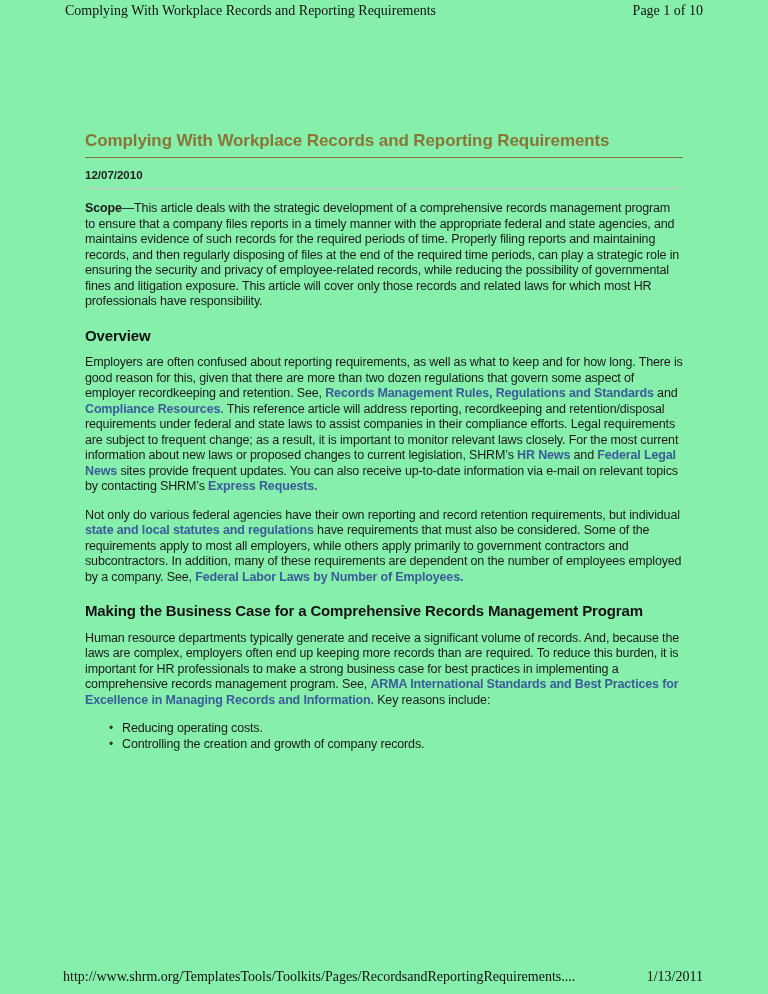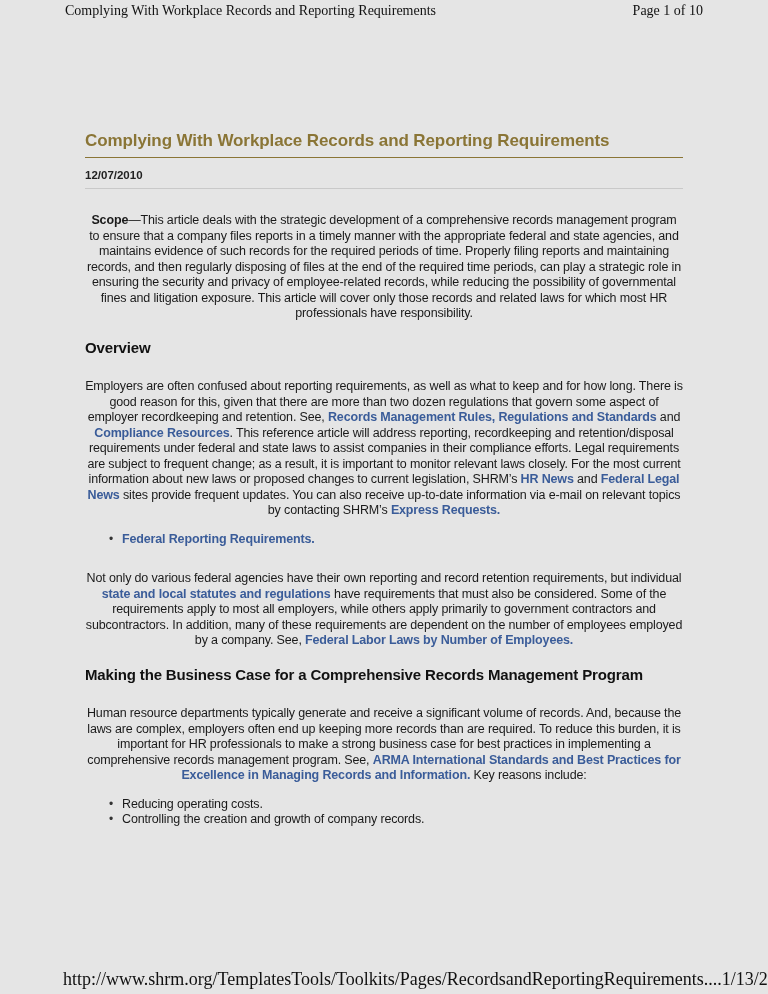--- a/index.html
+++ b/index.html
@@ -6,55 +6,55 @@
     --gold:#8a7536;
     --blue:#3a5c99;
     --ink:#1a1a1a;
     --rule:#c9c9c9;
   }
   *{box-sizing:border-box;}
   html,body{margin:0;padding:0;background:#ffffff;}
   .page{
     position:relative;
     width:768px;height:994px;
-    background:#e5e5e5;
+    background:#86efac;
     overflow:hidden;
     font-family:"Liberation Sans",sans-serif;
     color:var(--ink);
   }
   
   .print-header{
     position:absolute;top:3px;left:65px;right:65px;
     display:flex;justify-content:space-between;align-items:baseline;
     font-family:"Liberation Serif","DejaVu Serif",serif;
     font-size:14px;color:#111;
   }
   .print-footer{
     position:absolute;top:969px;left:63px;right:65px;
     display:flex;justify-content:space-between;align-items:flex-start;
     font-family:"Liberation Serif","DejaVu Serif",serif;
-    font-size:18px;color:#111;
+    font-size:14px;color:#111;
   }
   
   .article{
     position:absolute;left:85px;top:130px;width:598px;
   }
   .article-title{
     font-size:17px;font-weight:bold;line-height:22px;
     color:var(--gold);
     letter-spacing:-0.1px;
   }
   .gold-rule{margin-top:5px;border-top:1px solid var(--gold);height:0;}
   .article-date{margin-top:11px;font-size:11.5px;font-weight:bold;color:#222;}
   .gray-rule{margin-top:7px;border-top:1px solid var(--rule);height:0;}
   #article-body{
     font-size:12.5px;line-height:15.5px;letter-spacing:-0.15px;
     color:var(--ink);
   }
-  #article-body .para{margin-top:24px;text-align:center;}
+  #article-body .para{margin-top:12px;}
   #article-body .h{margin-top:18px;font-weight:bold;font-size:15px;color:#111;}
   #article-body .b{font-weight:bold;}
   #article-body a.lnk{
     color:var(--blue);font-weight:bold;text-decoration:none;cursor:pointer;
   }
   #article-body ul.blist{
     margin:13px 0 0 0;padding:0 0 0 37px;list-style:none;
   }
   #article-body ul.blist li{
     position:relative;line-height:15.5px;
@@ -78,21 +78,20 @@
   <div class="article">
     <div class="article-title">Complying With Workplace Records and Reporting Requirements</div>
     <div class="gold-rule"></div>
     <div class="article-date">12/07/2010</div>
     <div class="gray-rule"></div>
     <div id="article-body">
         <div class="para"><span class="b">Scope</span><span>—This article deals with the strategic development of a comprehensive records management program to ensure that a company files reports in a timely manner with the appropriate federal and state agencies, and maintains evidence of such records for the required periods of time. Properly filing reports and maintaining records, and then regularly disposing of files at the end of the required time periods, can play a strategic role in ensuring the security and privacy of employee-related records, while reducing the possibility of governmental fines and litigation exposure. This article will cover only those records and related laws for which most HR professionals have responsibility.</span></div>
         <div class="h">Overview</div>
         <div class="para"><span>Employers are often confused about reporting requirements, as well as what to keep and for how long. There is good reason for this, given that there are more than two dozen regulations that govern some aspect of employer recordkeeping and retention. See, </span><a class="lnk">Records Management Rules, Regulations and Standards</a><span> and </span><a class="lnk">Compliance Resources</a><span>. This reference article will address reporting, recordkeeping and retention/disposal requirements under federal and state laws to assist companies in their compliance efforts. Legal requirements are subject to frequent change; as a result, it is important to monitor relevant laws closely. For the most current information about new laws or proposed changes to current legislation, SHRM’s </span><a class="lnk">HR News</a><span> and </span><a class="lnk">Federal Legal News</a><span> sites provide frequent updates. You can also receive up-to-date information via e-mail on relevant topics by contacting SHRM’s </span><a class="lnk">Express Requests.</a></div>
         <ul class="blist">
-          <li><a class="lnk">Federal Reporting Requirements.</a></li>
         </ul>
         <div class="para"><span>Not only do various federal agencies have their own reporting and record retention requirements, but individual </span><a class="lnk">state and local statutes and regulations</a><span> have requirements that must also be considered. Some of the requirements apply to most all employers, while others apply primarily to government contractors and subcontractors. In addition, many of these requirements are dependent on the number of employees employed by a company. See, </span><a class="lnk">Federal Labor Laws by Number of Employees.</a></div>
         <div class="h">Making the Business Case for a Comprehensive Records Management Program</div>
         <div class="para"><span>Human resource departments typically generate and receive a significant volume of records. And, because the laws are complex, employers often end up keeping more records than are required. To reduce this burden, it is important for HR professionals to make a strong business case for best practices in implementing a comprehensive records management program. See, </span><a class="lnk">ARMA International Standards and Best Practices for Excellence in Managing Records and Information.</a><span> Key reasons include:</span></div>
         <ul class="blist">
           <li><span>Reducing operating costs.</span></li>
           <li><span>Controlling the creation and growth of company records.</span></li>
         </ul>
       </div>
   </div>

